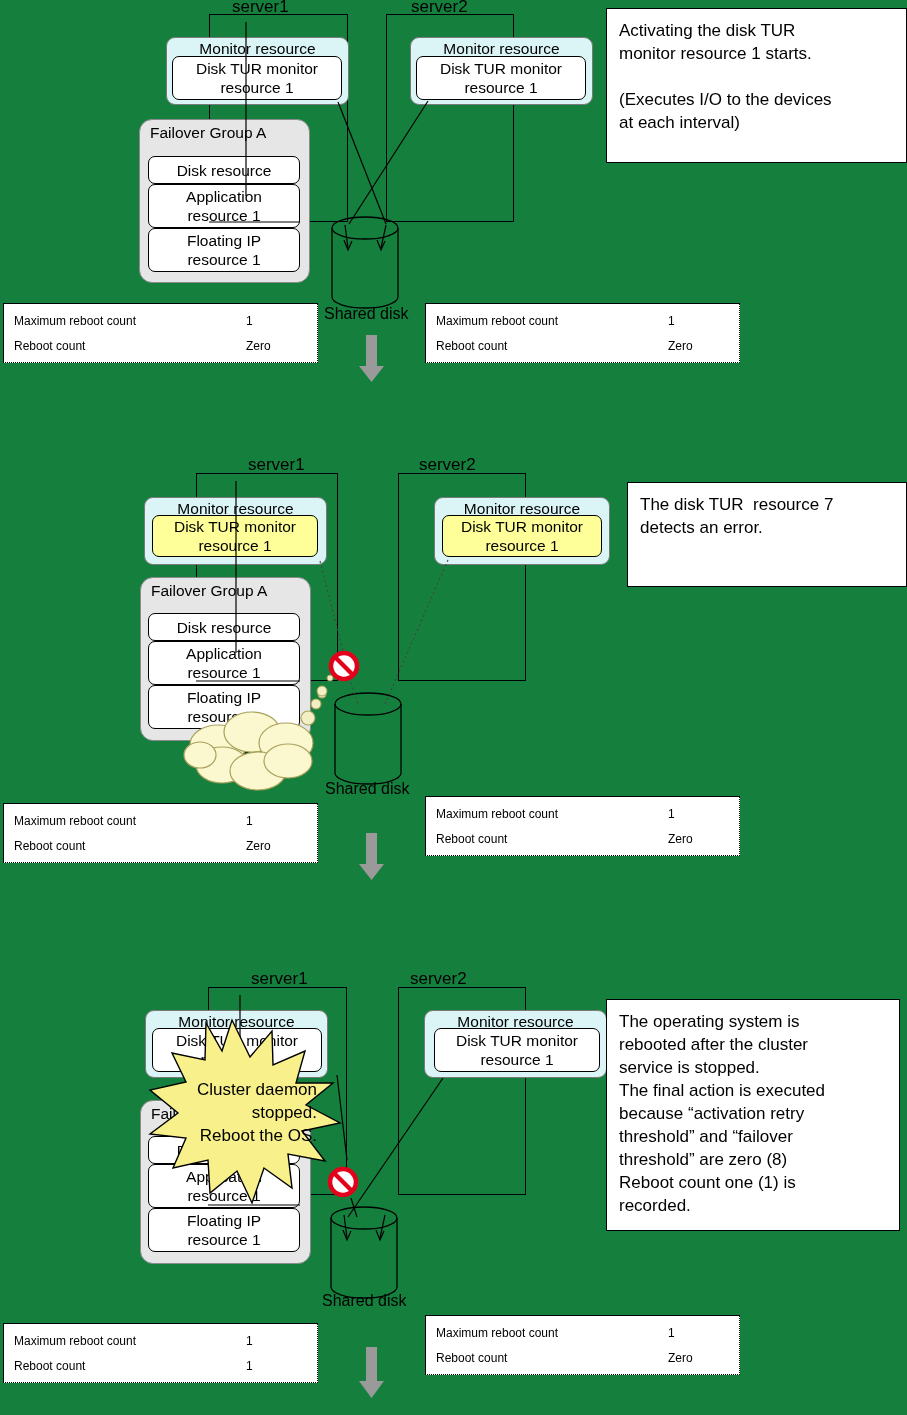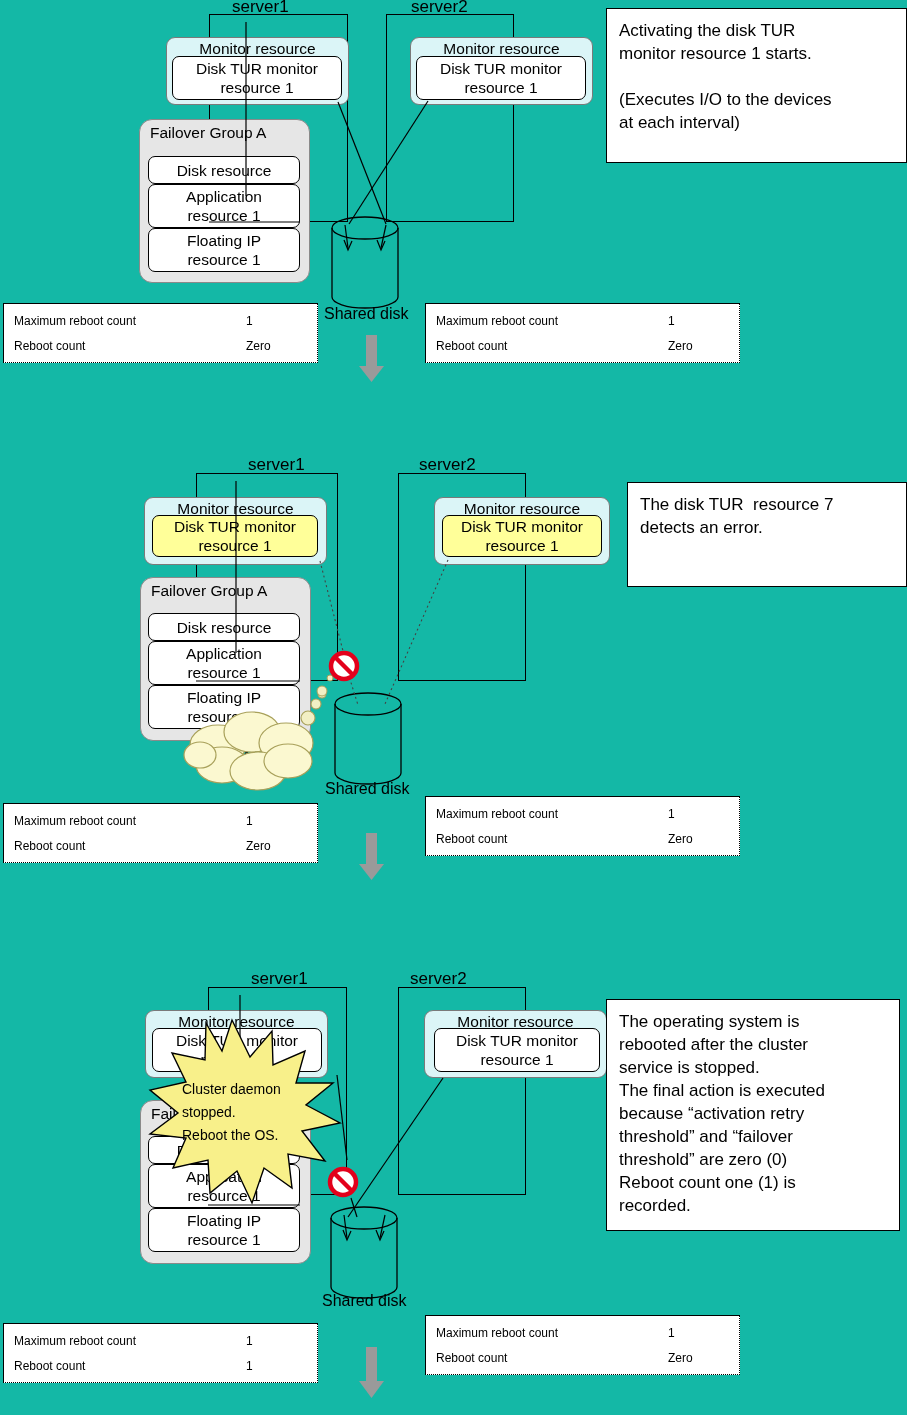--- a/index.html
+++ b/index.html
@@ -9,21 +9,21 @@
   }
   body {
     font-family: "Liberation Sans", sans-serif;
     color: #000000;
   }
   #page {
     position: relative;
     width: 907px;
     height: 1415px;
     overflow: hidden;
-    background: #14b8a6;
+    background: #15803d;
   }
   .panel { position: absolute; left: 0; width: 907px; }
 
   
   .abs { position: absolute; box-sizing: border-box; }
 
   
   .server-frame {
     border: 1.4px solid #000;
     background: transparent;
@@ -156,23 +156,23 @@
     position: absolute;
     font-size: 15.5px;
     line-height: 21px;
     text-align: center;
     color: #000;
     white-space: pre-line;
   }
   
   .burst-text {
     position: absolute;
-    font-size: 14px;
+    font-size: 17px;
     line-height: 23px;
-    text-align: left;
+    text-align: right;
     color: #000;
     white-space: pre-line;
   }
 </style>
 </head>
 <body>
 
 <div id="page">
 
   <div class="panel" style="top:0;height:440px;">
@@ -435,21 +435,21 @@
     </div>
 
     <div class="disk-label" style="left:322px;top:327px;">Shared disk</div>
 
     <div class="abs note-box" style="left:606px;top:34px;width:294px;height:232px;">The operating system is
 rebooted after the cluster
 service is stopped.
 The final action is executed
 because “activation retry
 threshold” and “failover
-threshold” are zero (0)
+threshold” are zero (8)
 Reboot count one (1) is
 recorded.</div>
 
     <div class="abs count-box" style="left:3px;top:358px;width:315px;height:60px;">
       <div class="count-row">
         <span class="count-label">Maximum  reboot count</span>
         <span class="count-value" style="left:242px;">1</span>
       </div>
       <div class="count-row">
         <span class="count-label">Reboot count</span>

